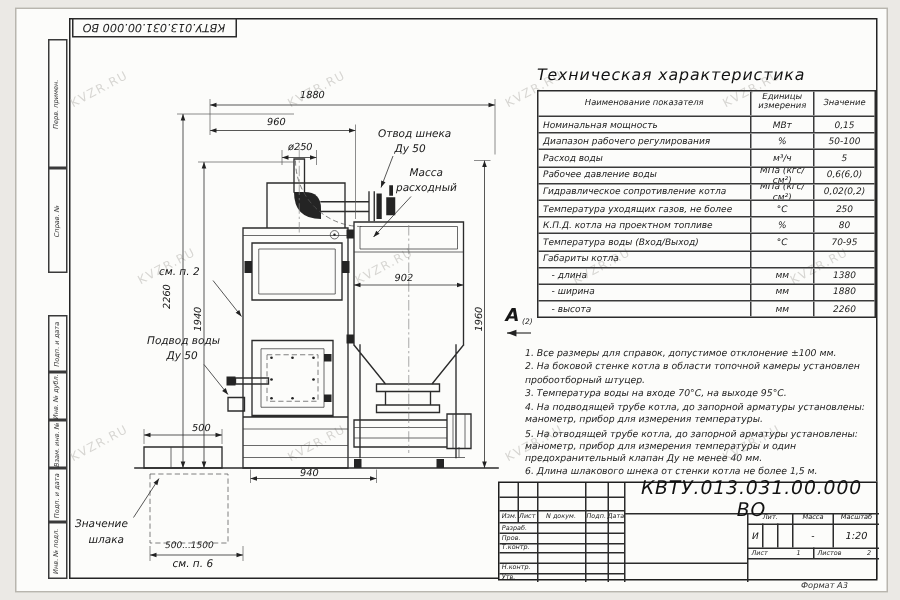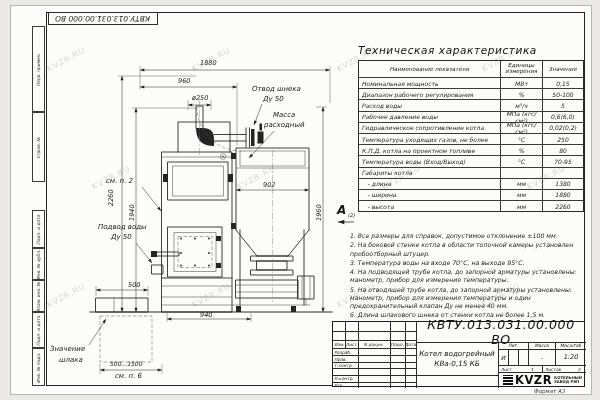--- a/index.html
+++ b/index.html
@@ -335,40 +335,28 @@
   <span class="tbt" style="left:72px;top:19.5px;width:11px;text-align:center">Дата</span>
 
   <span class="tbt" style="left:1.5px;top:27.5px">Разраб.</span>
   <span class="tbt" style="left:1.5px;top:34.5px">Пров.</span>
   <span class="tbt" style="left:1.5px;top:40.5px">Т.контр.</span>
   <span class="tbt" style="left:1.5px;top:54px">Н.контр.</span>
   <span class="tbt" style="left:1.5px;top:60.5px">Утв.</span>
 
   <div class="tbc desig" style="left:84px;top:1px;width:168px;height:18px">КВТУ.013.031.00.000 ВО</div>
 
-  <div class="tbc" style="left:84px;top:22px;width:80px;height:30px;flex-direction:column;font-size:7.2px;line-height:1.35">
-    <span>Котел водогрейный</span>
-    <span>КВа-0,15 КБ</span>
-  </div>
 
   <div class="tbc" style="left:166px;top:20.5px;width:29px;height:6px;font-size:4.4px">Лит.</div>
   <div class="tbc" style="left:196px;top:20.5px;width:26px;height:6px;font-size:4.4px">Масса</div>
   <div class="tbc" style="left:223px;top:20.5px;width:30px;height:6px;font-size:4.4px">Масштаб</div>
   <div class="tbc" style="left:166px;top:28px;width:9px;height:14px;font-size:6px">И</div>
   <div class="tbc" style="left:196px;top:28px;width:26px;height:14px;font-size:6px">-</div>
   <div class="tbc" style="left:223px;top:28px;width:30px;height:14px;font-size:6.5px">1:20</div>
 
   <span class="tbt" style="left:168px;top:44.5px">Лист</span>
   <span class="tbt" style="left:198px;top:44.5px">1</span>
   <span class="tbt" style="left:212px;top:44.5px">Листов</span>
   <span class="tbt" style="left:245px;top:44.5px">2</span>
 
-  <div class="tbc" style="left:166px;top:50px;width:87px;height:16px;flex-direction:row">
-    <div class="logo-ic"></div>
-    <span class="logo-kvzr">KVZR</span>
-    <div class="logo-org">
-      <div>КОТЕЛЬНЫЙ</div>
-      <div>ЗАВОД РЭП</div>
-    </div>
-  </div>
 </div>
 
 <span class="fmt">Формат А3</span>
 
 </body></html>

